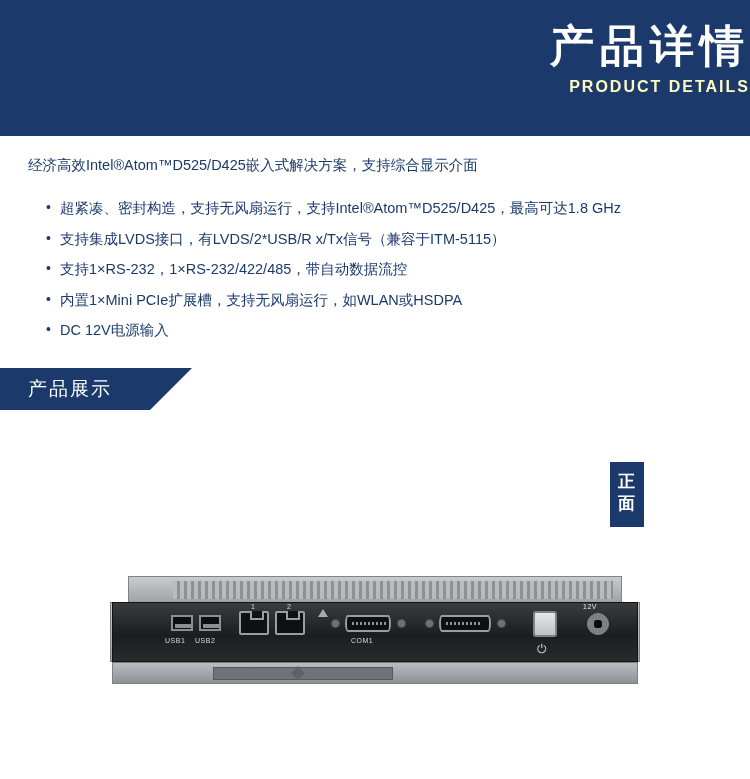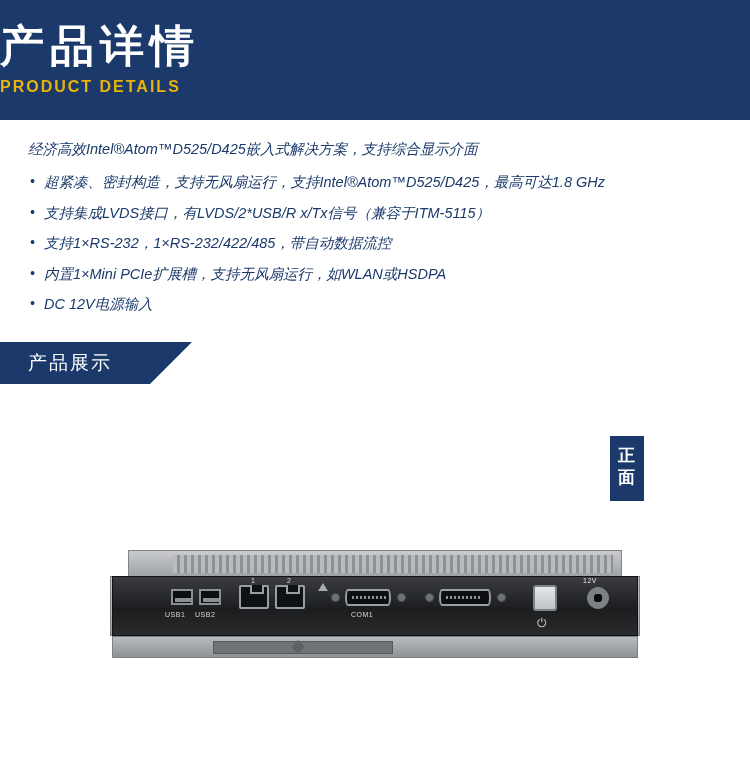--- a/index.html
+++ b/index.html
@@ -16,58 +16,57 @@
   .page {
     position: relative;
     width: 750px;
     height: 779px;
   }
 
   
   .banner {
     position: relative;
     width: 750px;
-    height: 120px;
+    height: 136px;
     background: #1b3a6b;
-    text-align: left;
+    text-align: right;
     overflow: hidden;
   }
   .banner-title {
     margin: 0;
     padding-top: 22px;
     color: #ffffff;
     font-size: 44px;
     font-weight: bold;
     letter-spacing: 6px;
     line-height: 1.1;
   }
   .banner-sub {
     margin: 0;
     padding-top: 8px;
-    color: #eab308;
+    color: #fef9c3;
     font-size: 16px;
     letter-spacing: 2px;
     font-weight: bold;
   }
 
   
   .features {
     padding: 18px 15px 0 28px;
     color: #1b3a6b;
-    font-style: italic;
   }
   .features .intro {
     font-size: 14.5px;
     color: #1b3a6b;
     line-height: 1.6;
     margin: 0 0 6px 0;
   }
   .feat-list {
     list-style: none;
-    margin: 0;
+    margin: 16px;
     padding: 0;
   }
   .feat-list li {
     position: relative;
     font-size: 14.5px;
     color: #1b3a6b;
     line-height: 1.55;
     padding: 4px 0 4px 16px;
   }
   .feat-list li::before {

